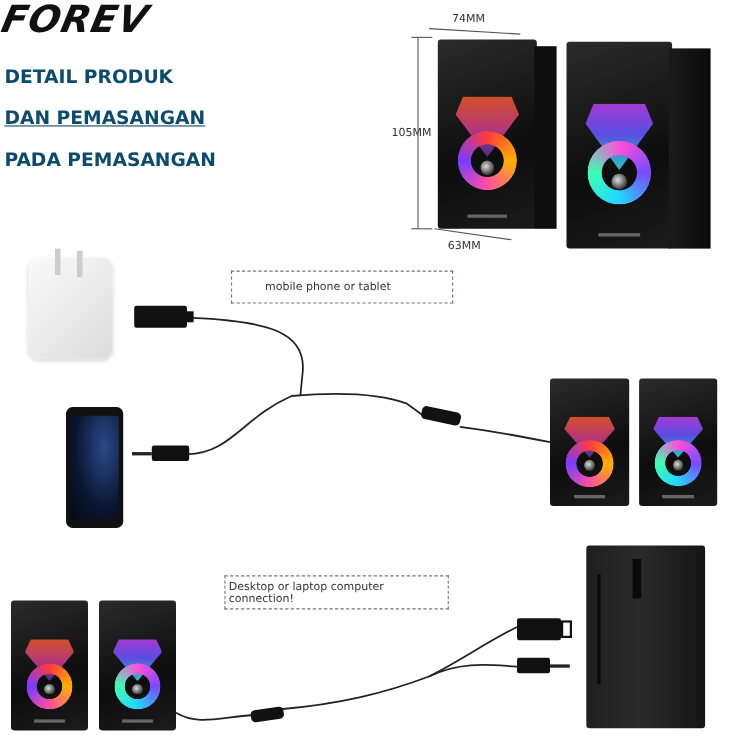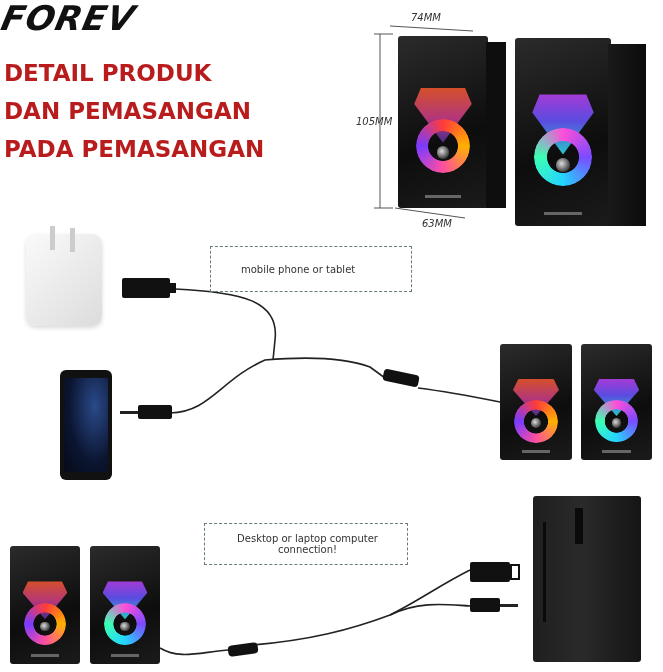--- a/index.html
+++ b/index.html
@@ -1,20 +1,20 @@
 <!DOCTYPE html>
 <html><head>
 <meta charset="utf-8">
 <style>
   html, body { margin: 0; padding: 0; background: #ffffff; }
   body { width: 663px; height: 672px; position: relative; overflow: hidden; font-family: "DejaVu Sans", sans-serif; }
   .abs { position: absolute; }
   .brand { left: 2px; top: -2px; font-family: "DejaVu Sans", sans-serif; font-weight: bold; font-style: italic; font-size: 34px; letter-spacing: 1px; color: #111; transform: skewX(-12deg); }
-  .headline { left: 4px; font-family: "DejaVu Sans", sans-serif; font-weight: bold; font-size: 23px; color: #b91c1c; letter-spacing: 0px; white-space: nowrap; }
-  .dim-label { font-family: "DejaVu Sans", sans-serif; font-size: 10px; color: #333; white-space: nowrap; font-style: italic; }
+  .headline { left: 4px; font-family: "DejaVu Sans", sans-serif; font-weight: bold; font-size: 17px; color: #0c4a6e; letter-spacing: 0px; white-space: nowrap; }
+  .dim-label { font-family: "DejaVu Sans", sans-serif; font-size: 10px; color: #333; white-space: nowrap; }
   .dashbox { border: 1.5px dashed #6b7c7c; font-family: "DejaVu Sans", sans-serif; font-size: 10px; color: #333; display: flex; align-items: center; background: transparent; }
   .speaker { background: linear-gradient(160deg, #2b2b2b 0%, #0d0d0d 60%, #1b1b1b 100%); border-radius: 3px; overflow: hidden; }
   .speaker .gem { position: absolute; left: 18%; width: 64%; top: 30%; height: 32%; clip-path: polygon(12% 0, 88% 0, 100% 30%, 50% 100%, 0 30%); }
   .speaker .ring { position: absolute; left: 20%; width: 60%; top: 48%; aspect-ratio: 1 / 1; border-radius: 50%; }
   .speaker .hub { position: absolute; left: 43%; width: 14%; top: 64%; aspect-ratio: 1/1; border-radius: 50%; background: radial-gradient(circle at 40% 40%, #ddd, #555 60%, #111); }
   .speaker .logo { position: absolute; left: 30%; bottom: 6%; width: 40%; height: 3px; background: #666; }
   .warm .gem { background: linear-gradient(180deg, #d4502a 0%, #b3367a 55%, #4b2d8c 100%); }
   .warm .ring { background: conic-gradient(#ff3b3b, #ffb000, #ff4fa0, #7a3bff, #ff3b3b); -webkit-mask: radial-gradient(circle, transparent 38%, #000 40%); mask: radial-gradient(circle, transparent 38%, #000 40%); }
   .cool .gem { background: linear-gradient(180deg, #a43bd6 0%, #5a4ce0 45%, #27c6c9 100%); }
   .cool .ring { background: conic-gradient(#ff4fd8, #7a4bff, #24d4ff, #3bffb3, #ff4fd8); -webkit-mask: radial-gradient(circle, transparent 38%, #000 40%); mask: radial-gradient(circle, transparent 38%, #000 40%); }
@@ -24,21 +24,21 @@
   .pc { background: linear-gradient(90deg, #1f1f1f 0%, #2a2a2a 45%, #151515 100%); border-radius: 3px; }
   .usb { background: #111; border-radius: 2px; }
   .jack { background: #111; }
   svg.wires { position: absolute; left: 0; top: 0; }
 </style>
 </head>
 <body>
 
 <div class="abs brand">FOREV</div>
 <div class="abs headline" style="top:60px;">DETAIL PRODUK</div>
-<div class="abs headline" style="top:98px;">DAN PEMASANGAN</div>
+<div class="abs headline" style="top:98px;text-decoration:underline;">DAN PEMASANGAN</div>
 <div class="abs headline" style="top:136px;">PADA PEMASANGAN</div>
 
 <svg class="wires" width="663" height="672">
 
   <line x1="390" y1="26" x2="473" y2="31" stroke="#555" stroke-width="1"></line>
   <line x1="380" y1="34" x2="380" y2="208" stroke="#555" stroke-width="1"></line>
   <line x1="374" y1="34" x2="393" y2="34" stroke="#555" stroke-width="1"></line>
   <line x1="374" y1="208" x2="393" y2="208" stroke="#555" stroke-width="1"></line>
   <line x1="395" y1="208" x2="465" y2="218" stroke="#555" stroke-width="1"></line>
 
@@ -46,42 +46,42 @@
   <path d="M170 413 C 210 412, 220 380, 265 360 C 300 357, 340 356, 370 367 L 385 378" stroke="#222" stroke-width="1.6" fill="none"></path>
   <path d="M418 388 C 450 392, 480 398, 500 402" stroke="#222" stroke-width="1.6" fill="none"></path>
 
   <path d="M160 648 C 180 660, 200 652, 230 650" stroke="#222" stroke-width="1.6" fill="none"></path>
   <path d="M253 645 C 310 640, 350 630, 390 615 C 420 600, 440 585, 470 570" stroke="#222" stroke-width="1.6" fill="none"></path>
   <path d="M390 615 C 420 600, 450 605, 470 606" stroke="#222" stroke-width="1.6" fill="none"></path>
 </svg>
 
 <div class="abs dim-label" style="left:411px; top:12px;">74MM</div>
 <div class="abs dim-label" style="left:356px; top:116px;">105MM</div>
-<div class="abs dim-label" style="left:422px; top:218px;">63MM</div>
+<div class="abs dim-label" style="left:407px; top:218px;">63MM</div>
 
 <div class="abs speaker warm" style="left:398px; top:36px; width:90px; height:172px;">
   <div class="gem"></div>
   <div class="ring"></div>
   <div class="hub"></div>
   <div class="logo"></div>
 </div>
 <div class="abs" style="left:486px; top:42px; width:20px; height:166px; background:#0e0e0e;"></div>
 <div class="abs speaker cool" style="left:515px; top:38px; width:96px; height:188px;">
   <div class="gem"></div>
   <div class="ring"></div>
   <div class="hub"></div>
   <div class="logo"></div>
 </div>
 <div class="abs" style="left:608px; top:44px; width:38px; height:182px; background:linear-gradient(90deg,#1a1a1a,#0b0b0b);"></div>
 
 <div class="abs charger" style="left:26px; top:234px; width:76px; height:92px;"></div>
 <div class="abs" style="left:50px; top:226px; width:5px; height:24px; background:#ccc;"></div>
 <div class="abs" style="left:70px; top:228px; width:5px; height:24px; background:#ccc;"></div>
 
-<div class="abs dashbox" style="left:210px; top:246px; width:202px; height:46px; padding-left:30px; box-sizing:border-box;">
+<div class="abs dashbox" style="left:210px; top:246px; width:202px; height:30px; padding-left:30px; box-sizing:border-box;">
   <span>mobile phone or tablet</span>
 </div>
 
 <div class="abs usb" style="left:122px; top:278px; width:48px; height:20px;"></div>
 <div class="abs" style="left:170px; top:283px; width:6px; height:10px; background:#111;"></div>
 
 <div class="abs phone" style="left:60px; top:370px; width:52px; height:110px;">
   <div class="screen"></div>
 </div>
 
@@ -96,21 +96,21 @@
   <div class="hub"></div>
   <div class="logo"></div>
 </div>
 <div class="abs speaker cool" style="left:581px; top:344px; width:71px; height:116px;">
   <div class="gem"></div>
   <div class="ring"></div>
   <div class="hub"></div>
   <div class="logo"></div>
 </div>
 
-<div class="abs dashbox" style="left:204px; top:523px; width:204px; height:42px; padding-left:3px; box-sizing:border-box;text-align:center;">
+<div class="abs dashbox" style="left:204px; top:523px; width:204px; height:31px; padding-left:3px; box-sizing:border-box;">
   <span>Desktop or laptop computer connection!</span>
 </div>
 
 <div class="abs speaker warm" style="left:10px; top:546px; width:70px; height:118px;">
   <div class="gem"></div>
   <div class="ring"></div>
   <div class="hub"></div>
   <div class="logo"></div>
 </div>
 <div class="abs speaker cool" style="left:90px; top:546px; width:70px; height:118px;">

